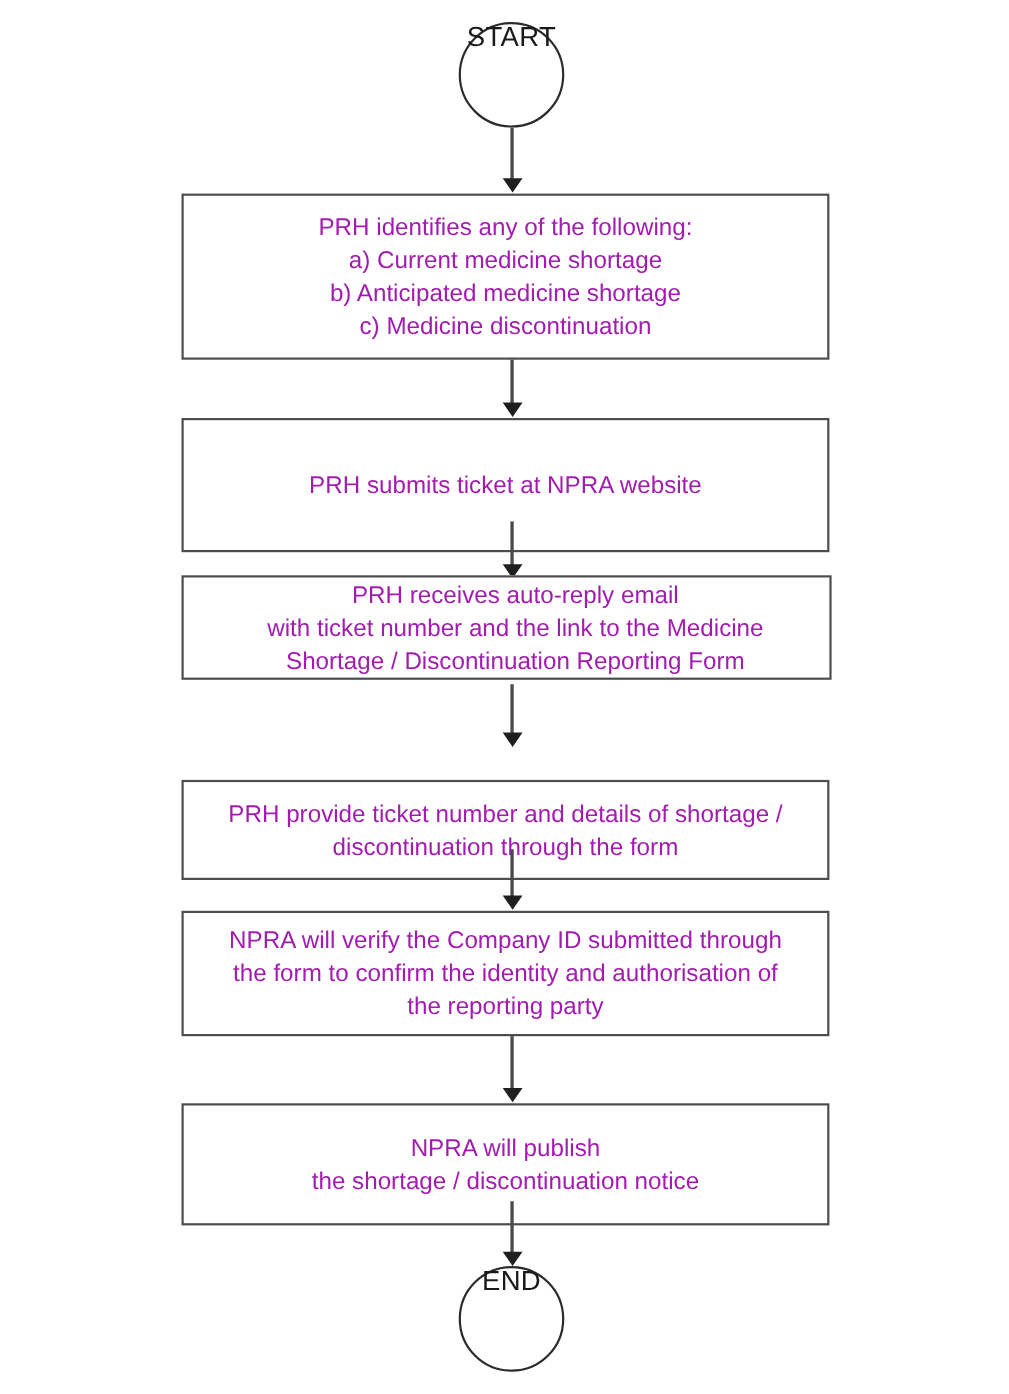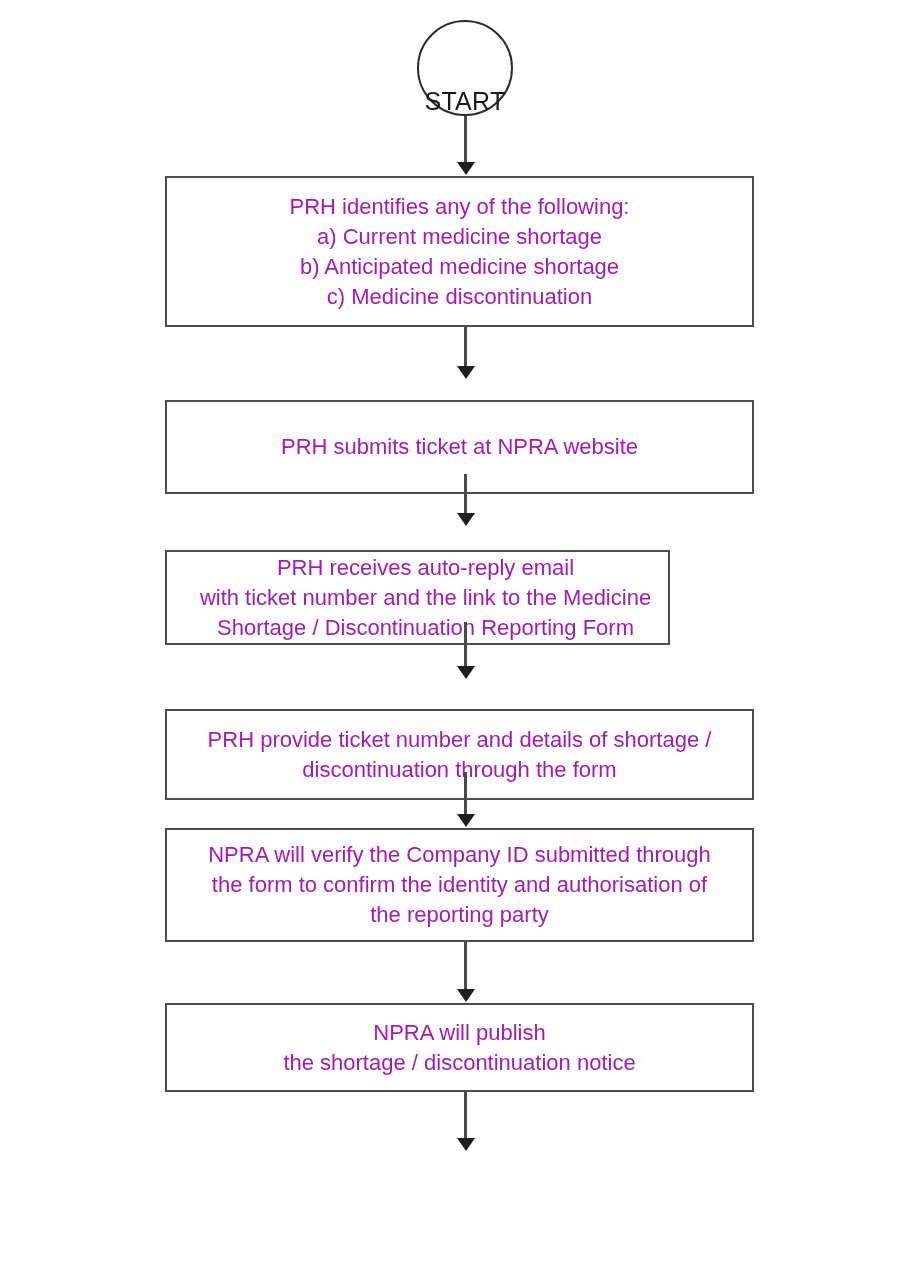--- a/index.html
+++ b/index.html
@@ -23,21 +23,21 @@
   
   .terminator {
     position: absolute;
     width: 96px;
     height: 96px;
     border: 2px solid #2b2b2b;
     border-radius: 50%;
     background: #ffffff;
     box-sizing: border-box;
     display: flex;
-    align-items: flex-end;
+    align-items: flex-start;
     justify-content: center;
   }
   .terminator .term-label {
     font-size: 25px;
     line-height: 1;
     color: #1a1a1a;
     letter-spacing: 0.3px;
     white-space: nowrap;
   }
 
@@ -90,28 +90,28 @@
   <div class="process" style="left:165px; top:176px; width:589px; height:151px;">
     <span class="proc-label">PRH identifies any of the following:
 a) Current medicine shortage
 b) Anticipated medicine shortage
 c) Medicine discontinuation</span>
   </div>
 
   <div class="connector" style="left:464px; top:327px; height:41px;"></div>
   <div class="arrowhead" style="left:457px; top:366px;"></div>
 
-  <div class="process" style="left:165px; top:400px; width:589px; height:94px;">
+  <div class="process" style="left:165px; top:380px; width:589px; height:122px;">
     <span class="proc-label">PRH submits ticket at NPRA website</span>
   </div>
 
   <div class="connector" style="left:464px; top:474px; height:41px;"></div>
   <div class="arrowhead" style="left:457px; top:513px;"></div>
 
-  <div class="process" style="left:165px; top:550px; width:505px; height:95px;padding-left:16px;">
+  <div class="process" style="left:165px; top:523px; width:591px; height:95px;padding-left:16px;">
     <span class="proc-label">PRH receives auto-reply email
 with ticket number and the link to the Medicine
 Shortage / Discontinuation Reporting Form</span>
   </div>
 
   <div class="connector" style="left:464px; top:622px; height:46px;"></div>
   <div class="arrowhead" style="left:457px; top:666px;"></div>
 
   <div class="process" style="left:165px; top:681px; width:589px; height:91px;margin-top:28px;">
     <span class="proc-label">PRH provide ticket number and details of shortage /
@@ -123,22 +123,25 @@
 
   <div class="process" style="left:165px; top:828px; width:589px; height:114px;">
     <span class="proc-label">NPRA will verify the Company ID submitted through
 the form to confirm the identity and authorisation of
 the reporting party</span>
   </div>
 
   <div class="connector" style="left:464px; top:942px; height:49px;"></div>
   <div class="arrowhead" style="left:457px; top:989px;"></div>
 
-  <div class="process" style="left:165px; top:1003px; width:589px; height:89px;">
+  <div class="process" style="left:165px; top:1003px; width:589px; height:111px;">
     <span class="proc-label">NPRA will publish
 the shortage / discontinuation notice</span>
   </div>
 
   <div class="connector" style="left:464px; top:1092px; height:48px;"></div>
   <div class="arrowhead" style="left:457px; top:1138px;"></div>
 
+  <div class="terminator" style="left:417px; top:1151px;">
+    <span class="term-label">END</span>
+  </div>
 
 </div>
 
 </body></html>

